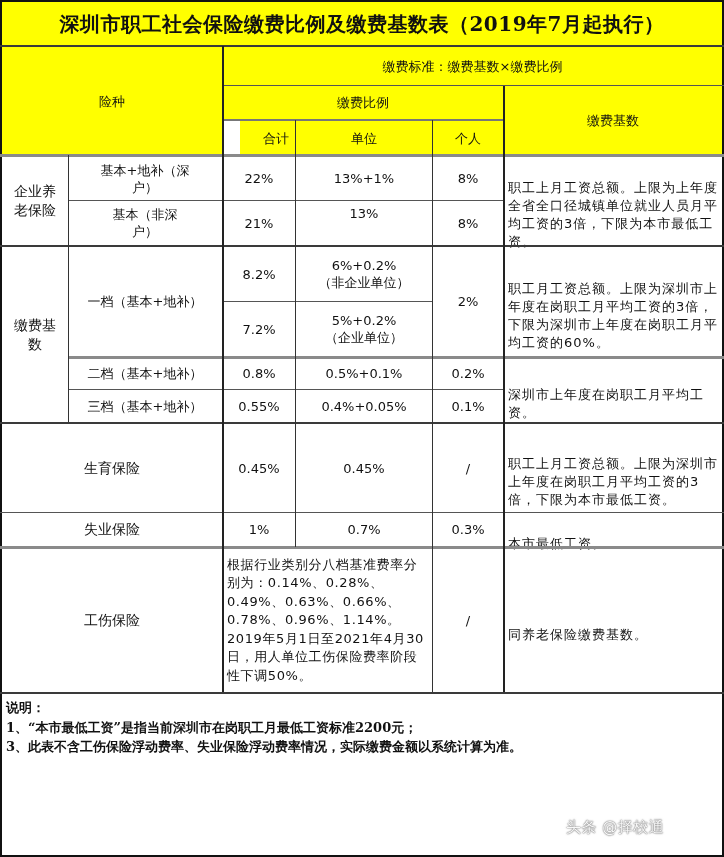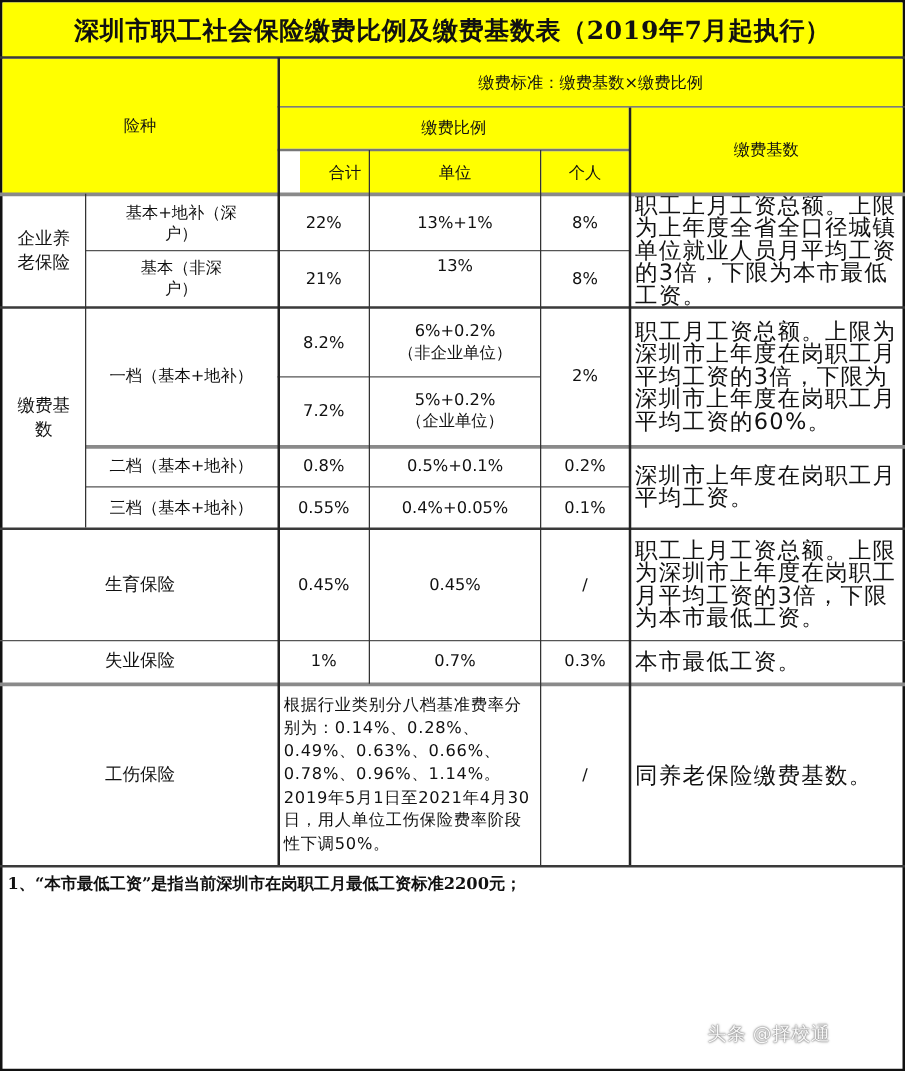--- a/index.html
+++ b/index.html
@@ -14,21 +14,21 @@
   .col { flex-direction: column; }
 
   .hline { position: absolute; height: 2px; background: #3a3a3a; }
   .hline.thin { height: 1px; background: #555; }
   .hline.gray { height: 3px; background: #8a8a8a; }
   .vline { position: absolute; width: 2px; background: #222; }
   .vline.thin { width: 1px; background: #333; }
 
   .title { font-family: "DejaVu Serif", serif; font-weight: bold; font-size: 20px; letter-spacing: 0.5px; }
 
-  .basis { font-size: 18px; line-height: 18px; letter-spacing: 1px; }
+  .basis { font-size: 13px; line-height: 18px; letter-spacing: 1px; margin-top: 14px; }
   .notes { position: absolute; left: 2px; top: 694px; width: 720px; height: 161px; padding: 4px 4px; font-family: "DejaVu Serif", serif; font-weight: bold; font-size: 13px; line-height: 19.5px; color: #111; }
   .notes div { white-space: normal; }
 
   .watermark { position: absolute; left: 566px; top: 818px; font-size: 15px; color: rgba(255,255,255,0.95); text-shadow: 0 0 2px #777, 0 0 1px #555; letter-spacing: 0.5px; }
 </style>
 </head>
 <body>
 
 <div class="frame"></div>
 
@@ -90,21 +90,23 @@
 <div class="cell" style="left:296px; top:513px; width:136px; height:33px;">0.7%</div>
 <div class="cell" style="left:433px; top:513px; width:70px; height:33px;">0.3%</div>
 <div class="cell left basis" style="left:505px; top:513px; width:217px; height:33px;">本市最低工资。</div>
 
 <div class="cell" style="left:2px; top:549px; width:220px; height:143px; font-size:14px;">工伤保险</div>
 <div class="cell left" style="left:224px; top:549px; width:208px; height:143px; font-size:13px; line-height:18.5px; letter-spacing:0.6px; align-items:center;">根据行业类别分八档基准费率分别为：0.14%、0.28%、0.49%、0.63%、0.66%、0.78%、0.96%、1.14%。2019年5月1日至2021年4月30日，用人单位工伤保险费率阶段性下调50%。</div>
 <div class="cell" style="left:433px; top:549px; width:70px; height:143px;">/</div>
 <div class="cell left basis" style="left:505px; top:549px; width:217px; height:143px;">同养老保险缴费基数。</div>
 
 <div class="notes">
+  <div>说明：</div>
   <div>1、“本市最低工资”是指当前深圳市在岗职工月最低工资标准2200元；</div>
+  <div>3、此表不含工伤保险浮动费率、失业保险浮动费率情况，实际缴费金额以系统计算为准。</div>
 </div>
 <div class="watermark">头条 @择校通</div>
 
 <div class="hline" style="left:0; top:45px; width:724px;"></div>
 <div class="hline thin" style="left:222px; top:85px; width:502px;"></div>
 <div class="hline" style="left:222px; top:119px; width:282px; background:#777;"></div>
 <div class="hline gray" style="left:0; top:154px; width:724px;"></div>
 <div class="hline thin" style="left:68px; top:200px; width:436px;"></div>
 <div class="hline" style="left:0; top:245px; width:724px;"></div>
 <div class="hline thin" style="left:222px; top:301px; width:210px;"></div>

